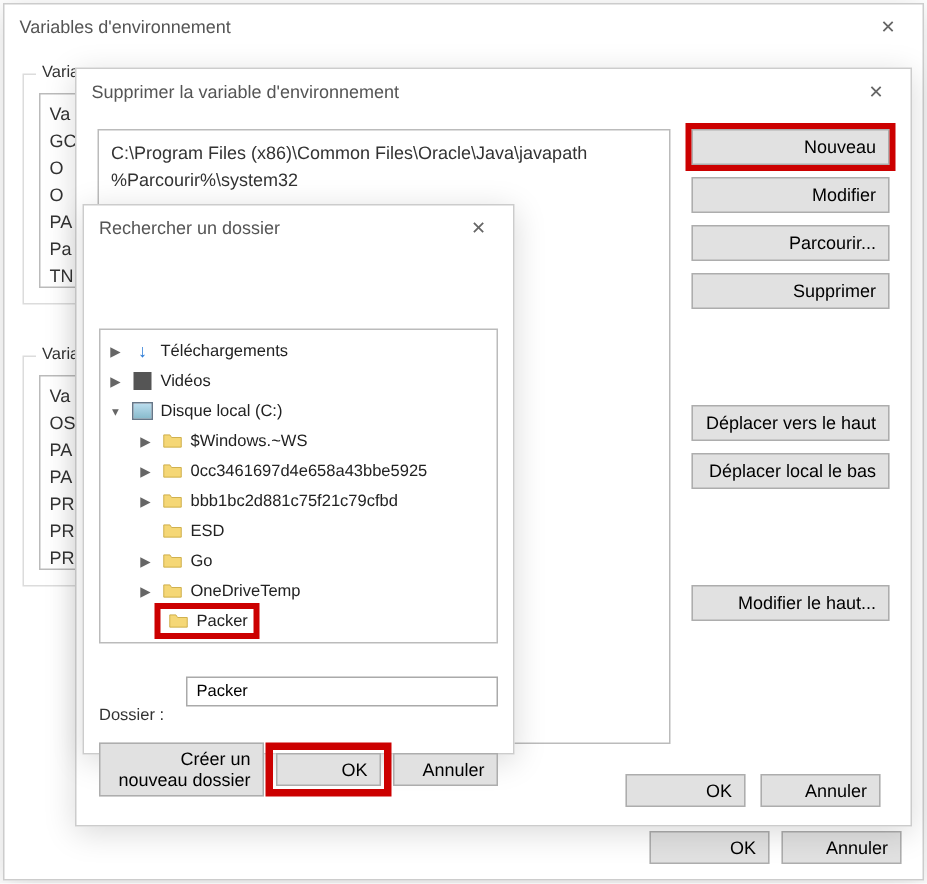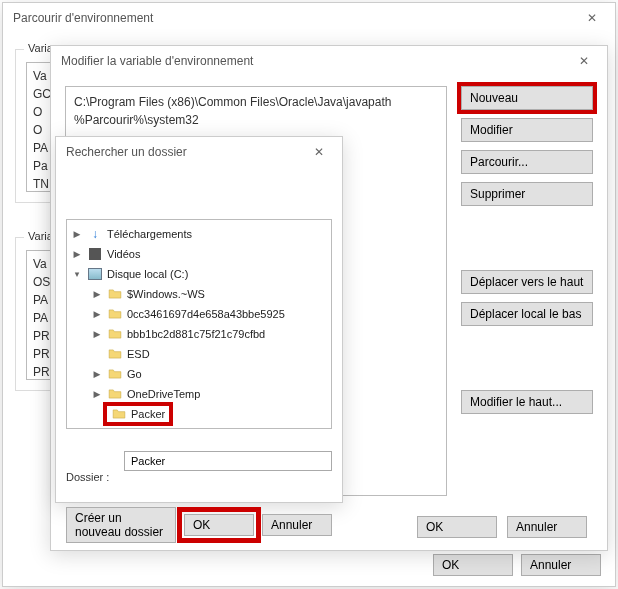--- a/index.html
+++ b/index.html
@@ -81,21 +81,21 @@
       display: flex;
       flex-direction: column;
       gap: 8px;
     }
     .btn {
       background: #e1e1e1;
       border: 1px solid #adadad;
       padding: 3px 8px;
       font-size: 12px;
       cursor: pointer;
-      text-align: left;
+      text-align: right;
       min-width: 60px;
     }
     .btn.wide { width: 100%; padding: 4px 8px; }
 
     .highlight-red {
       outline: 4px solid #c00;
       outline-offset: 0px;
     }
     .highlight-red-thick {
       outline: 5px solid #c00;
@@ -166,21 +166,21 @@
     .dossier-row input {
       flex: 1;
       border: 1px solid #aaa;
       padding: 3px 6px;
       font-size: 11px;
     }
 
     .browse-footer {
       display: flex;
       gap: 8px;
-      margin-top: 24px;
+      margin-top: 12px;
       justify-content: space-between;
       align-items: center;
     }
     .browse-footer .right { display: flex; gap: 8px; }
 
     .bottom-btns {
       position: absolute;
       right: 14px;
       bottom: 10px;
       display: flex;
@@ -199,21 +199,21 @@
     .tree-scroll::-webkit-scrollbar-track { background: #f0f0f0; }
     .tree-scroll::-webkit-scrollbar-thumb { background: #c0c0c0; border: 1px solid #a0a0a0; }
 
     .spacer-lg { height: 48px; }
   </style>
 </head>
 <body>
 
 <div class="window win-env">
   <div class="titlebar">
-    <span>Parcourir d'environnement</span>
+    <span>Variables d'environnement</span>
     <span class="close">✕</span>
   </div>
   <div class="content">
     <div class="groupbox">
       <span class="groupbox-label">Varia</span>
       <div class="env-list">
         <div>Va</div>
         <div>GC</div>
         <div>O</div>
         <div>O</div>
@@ -239,21 +239,21 @@
     </div>
   </div>
   <div class="bottom-btns">
     <button class="btn" style="width:80px">OK</button>
     <button class="btn" style="width:80px">Annuler</button>
   </div>
 </div>
 
 <div class="window win-edit">
   <div class="titlebar">
-    <span>Modifier la variable d'environnement</span>
+    <span>Supprimer la variable d'environnement</span>
     <span class="close">✕</span>
   </div>
   <div class="content">
     <div class="pathbox">
       <div>C:\Program Files (x86)\Common Files\Oracle\Java\javapath</div>
       <div>%Parcourir%\system32</div>
     </div>
     <div class="sidebtns">
       <div style="display:inline-block;" class="highlight-red">
         <button class="btn wide">Nouveau</button>

